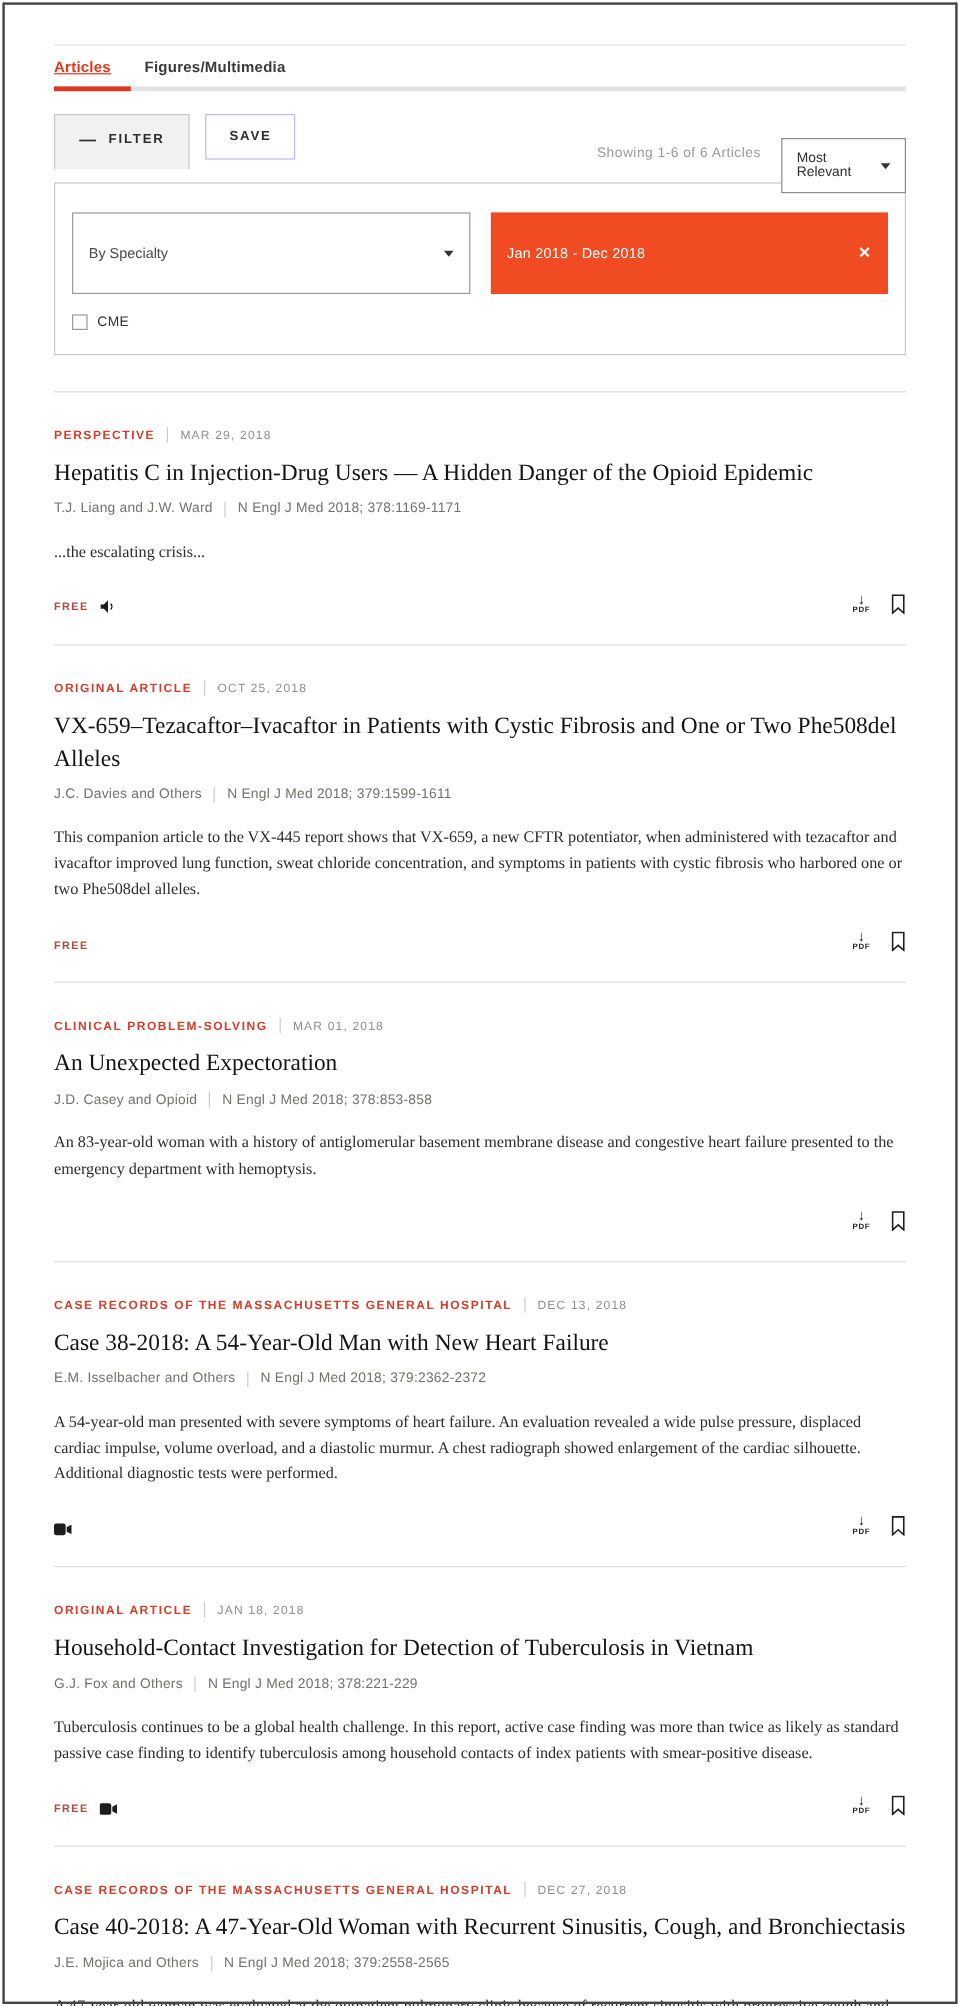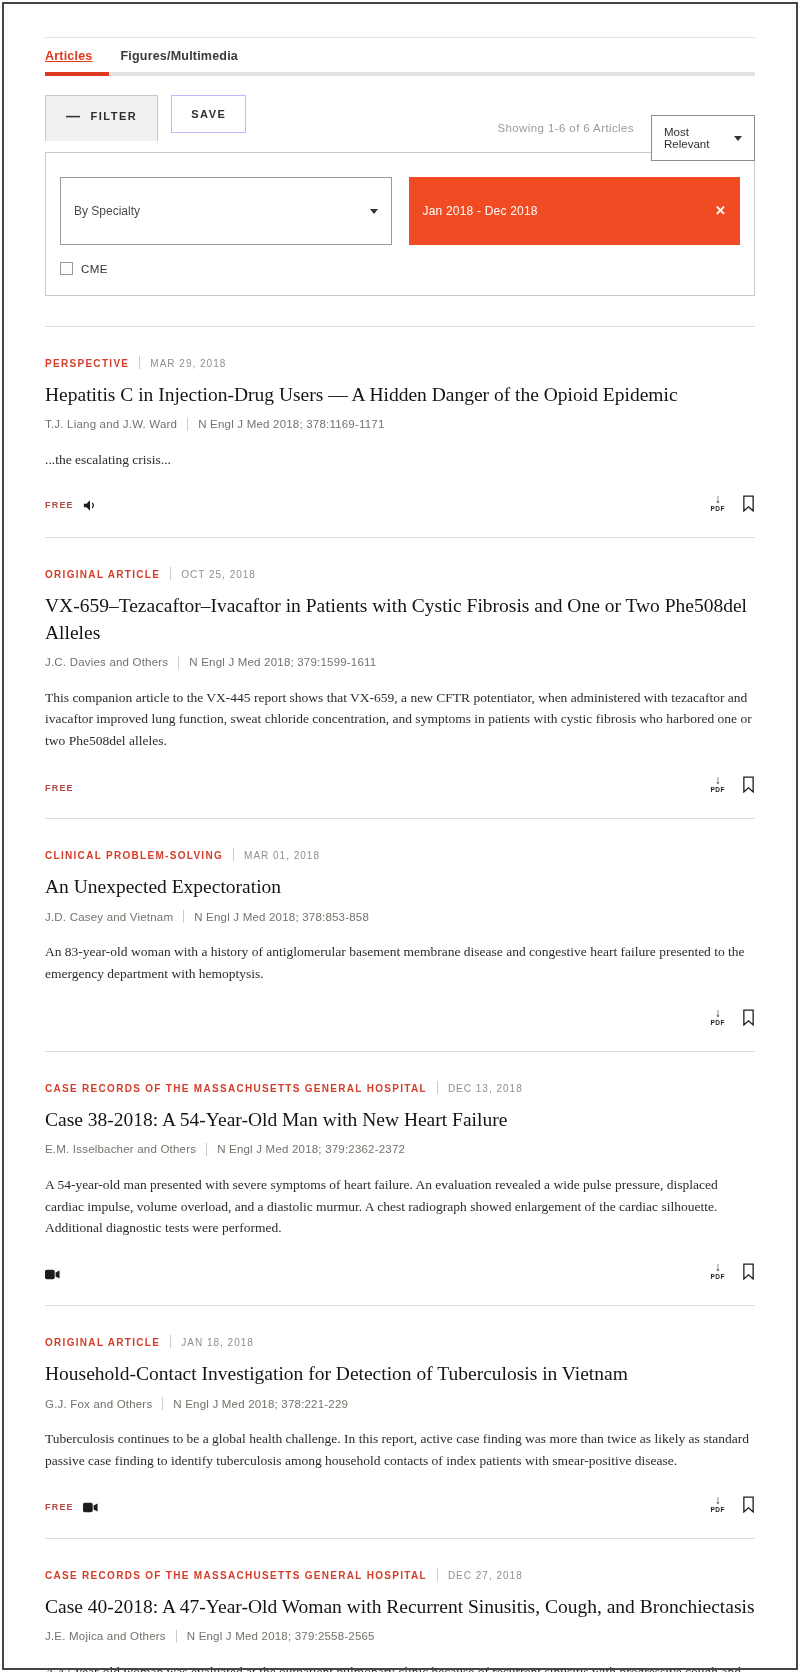--- a/index.html
+++ b/index.html
@@ -219,21 +219,21 @@
     </div>
 
     <div class="article">
       <div class="cat-line">
         <span class="cat">CLINICAL PROBLEM-SOLVING</span>
         <span class="vbar"></span>
         <span class="date">MAR 01, 2018</span>
       </div>
       <h2 class="title">An Unexpected Expectoration</h2>
       <div class="citation">
-        <span>J.D. Casey and Vietnam</span>
+        <span>J.D. Casey and Opioid</span>
         <span class="vbar"></span>
         <span>N Engl J Med 2018; 378:853-858</span>
       </div>
       <p class="summary">An 83-year-old woman with a history of antiglomerular basement membrane disease and congestive heart failure presented to the emergency department with hemoptysis.</p>
       <div class="art-footer">
         <div class="footer-left"></div>
         <div class="footer-right">
           <div class="pdf-btn">
             <span class="arrow">↓</span>
             <span class="pdf-label">PDF</span>

